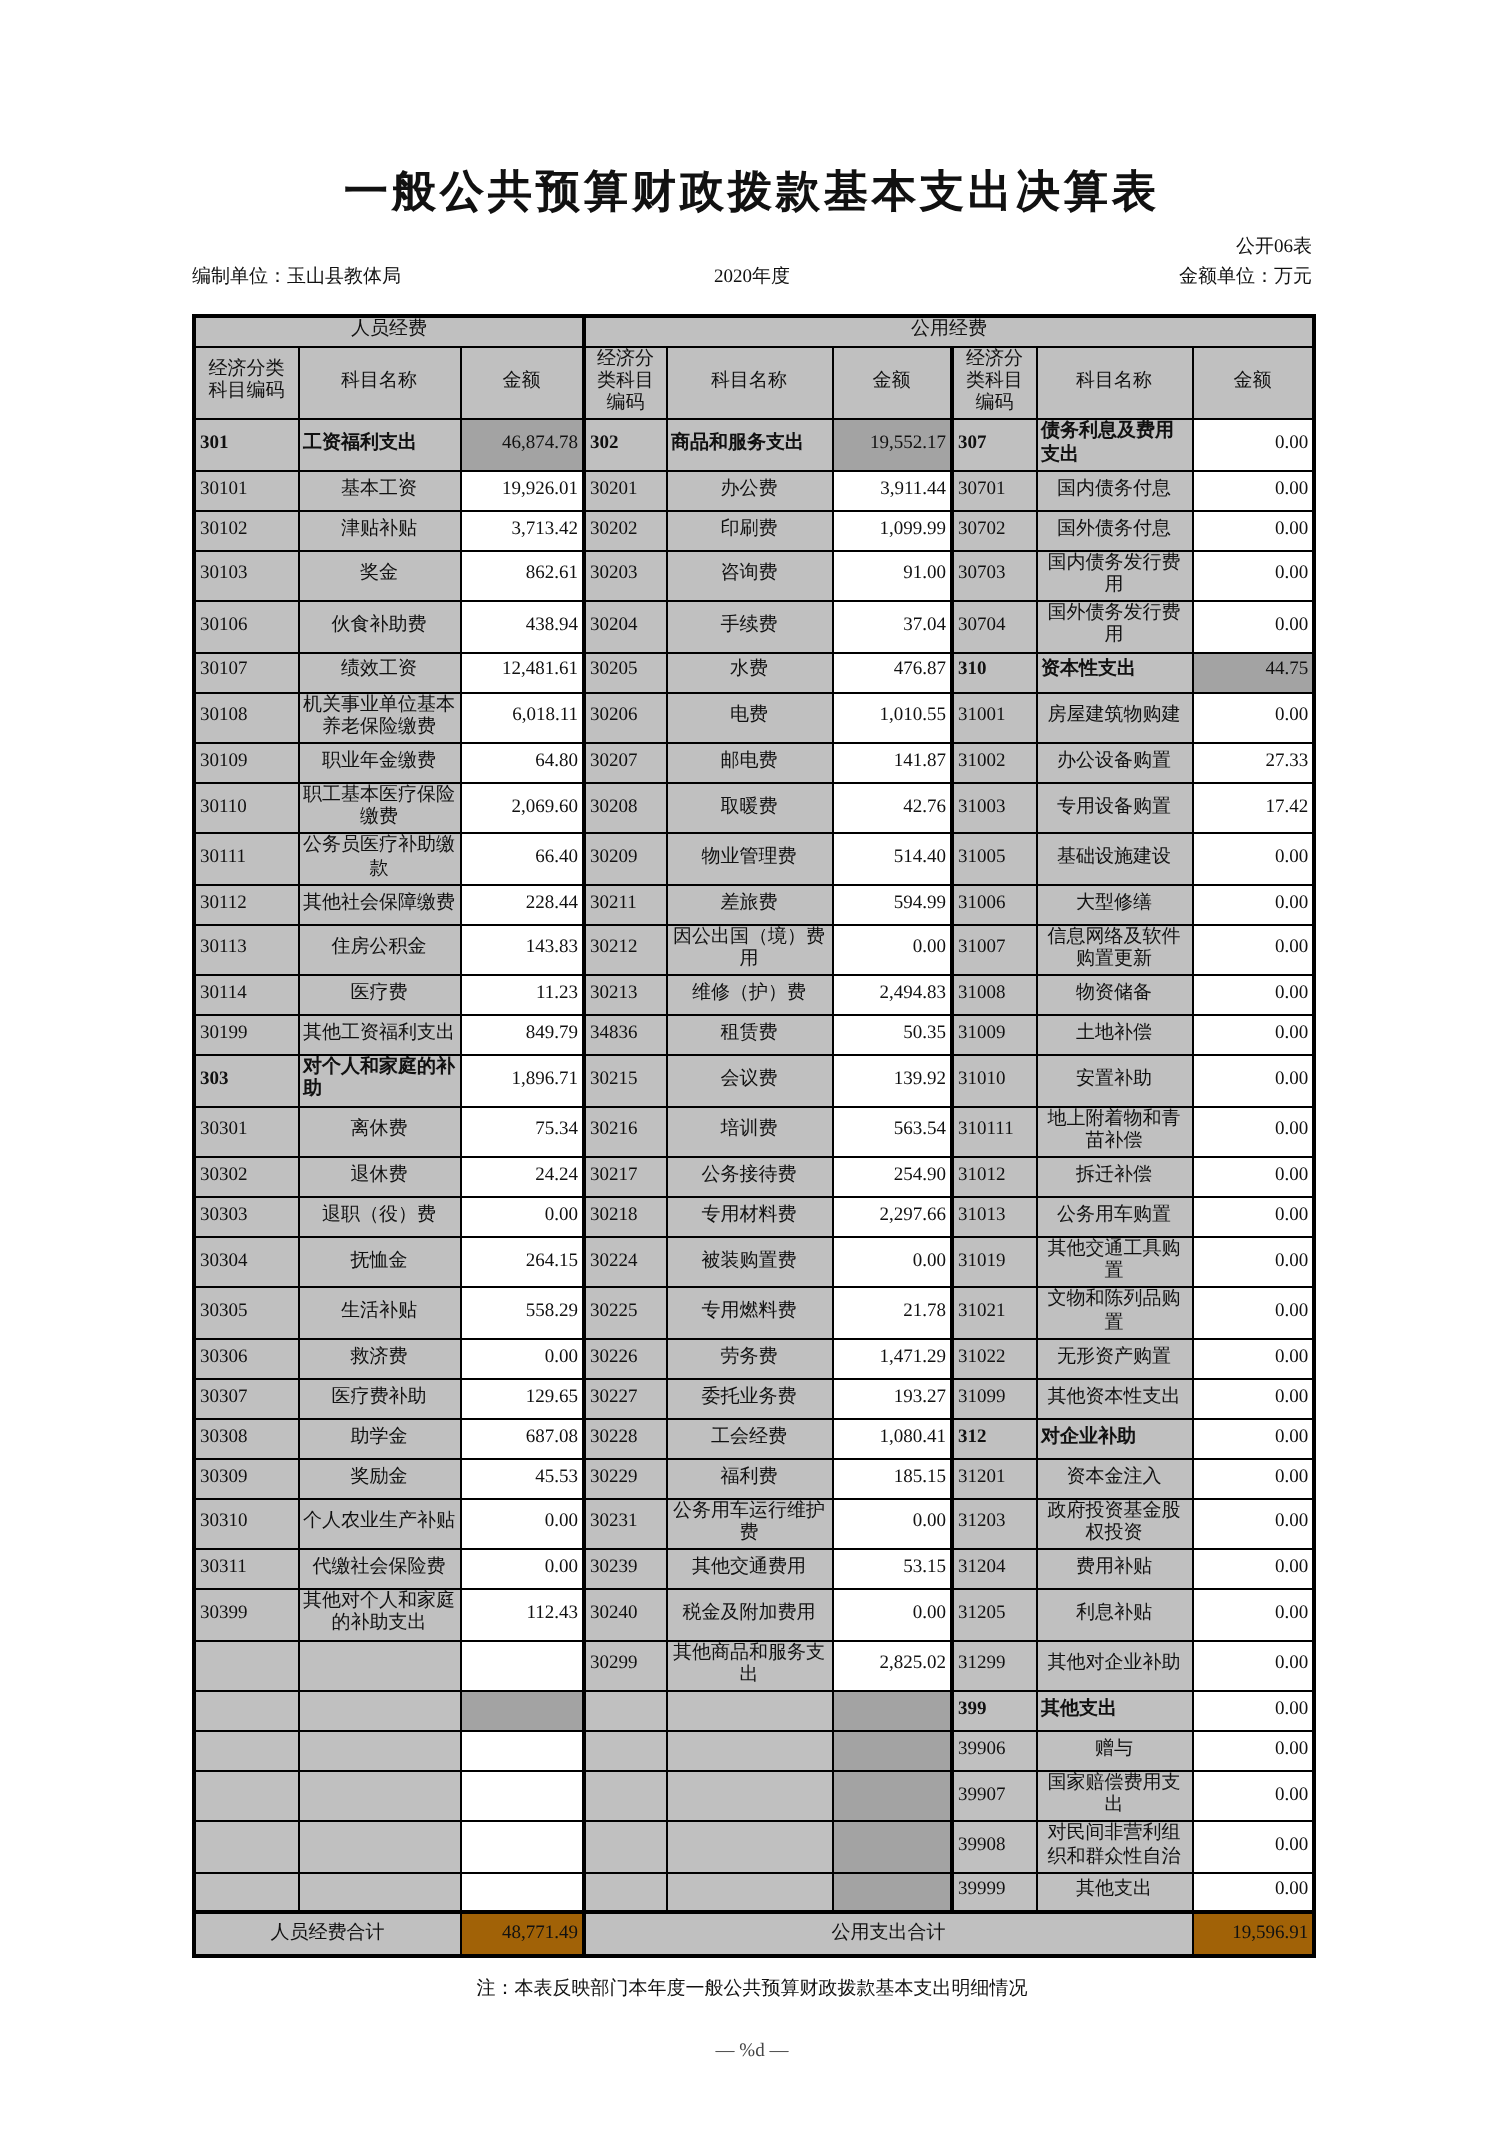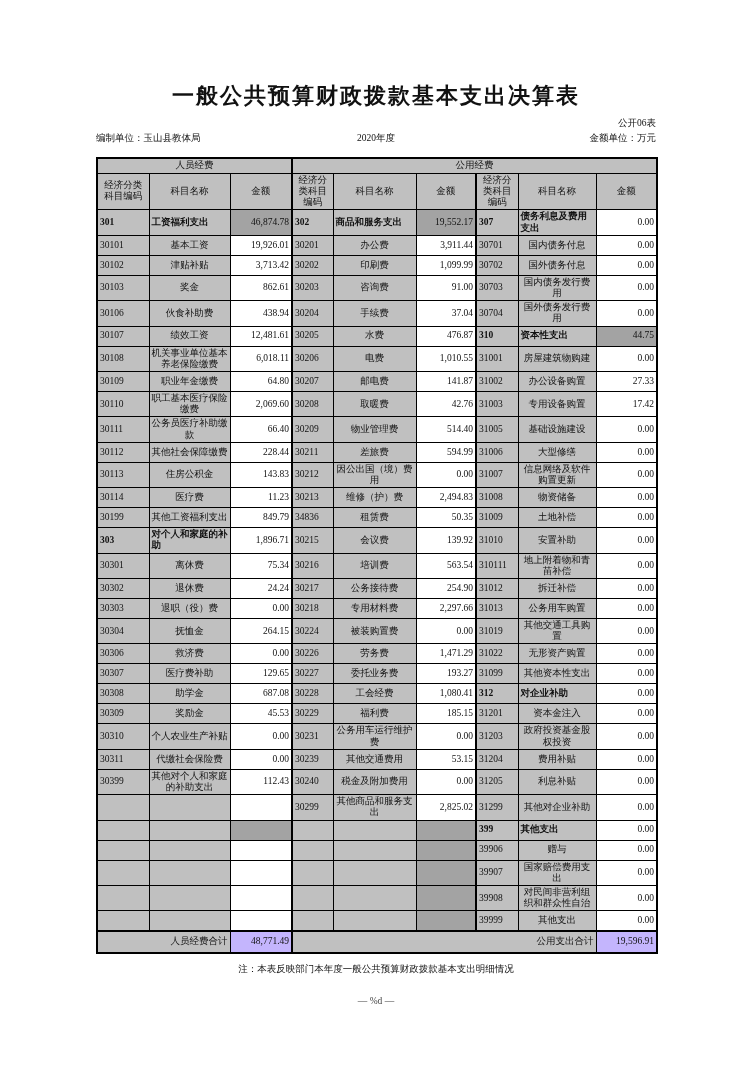--- a/index.html
+++ b/index.html
@@ -29,22 +29,22 @@
   tr.ch th { height:30px; }
   tbody td { background:#c0c0c0; height:20px; }
   td.code { text-align:left; }
   td.name { text-align:center; }
   td.amt  { background:#fff; text-align:right; }
   td.amt.gray { background:#a3a3a3; }
   td.bold { font-weight:bold; }
   td.name.bold { text-align:left; }
   .sec { border-left:2px solid #000 !important; }
   tfoot td { border-top:2px solid #000; height:22px; }
-  tfoot td.label { background:#c0c0c0; text-align:right; }
-  tfoot td.amt { background:#c4b5fd; text-align:right; }
+  tfoot td.label { background:#c0c0c0; text-align:center; }
+  tfoot td.amt { background:#a16207; text-align:right; }
 
   .note { font-size:9.5px; margin-top:9px; text-align:center; }
   .marker { text-align:center; font-size:9.5px; margin-top:20px; color:#444; }
 </style>
 </head>
 <body>
 
 <div class="page">
   <div class="title">一般公共预算财政拨款基本支出决算表</div>
   <div class="doc-no">公开06表</div>
@@ -287,20 +287,31 @@
           <td class="name">抚恤金</td>
           <td class="amt">264.15</td>
           <td class="code sec">30224</td>
           <td class="name">被装购置费</td>
           <td class="amt">0.00</td>
           <td class="code sec">31019</td>
           <td class="name">其他交通工具购置</td>
           <td class="amt">0.00</td>
         </tr>
         <tr>
+          <td class="code">30305</td>
+          <td class="name">生活补贴</td>
+          <td class="amt">558.29</td>
+          <td class="code sec">30225</td>
+          <td class="name">专用燃料费</td>
+          <td class="amt">21.78</td>
+          <td class="code sec">31021</td>
+          <td class="name">文物和陈列品购置</td>
+          <td class="amt">0.00</td>
+        </tr>
+        <tr>
           <td class="code">30306</td>
           <td class="name">救济费</td>
           <td class="amt">0.00</td>
           <td class="code sec">30226</td>
           <td class="name">劳务费</td>
           <td class="amt">1,471.29</td>
           <td class="code sec">31022</td>
           <td class="name">无形资产购置</td>
           <td class="amt">0.00</td>
         </tr>

